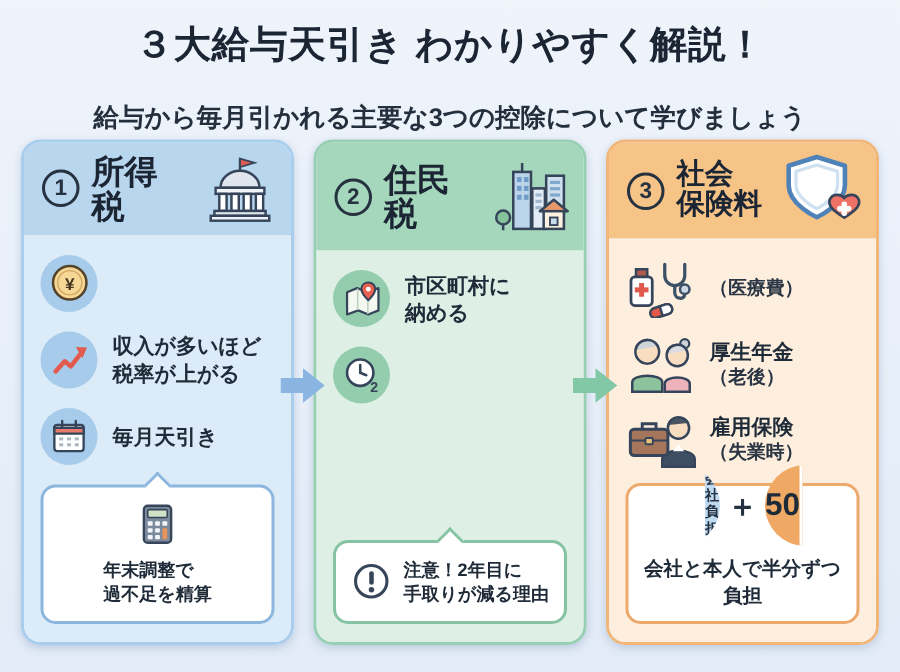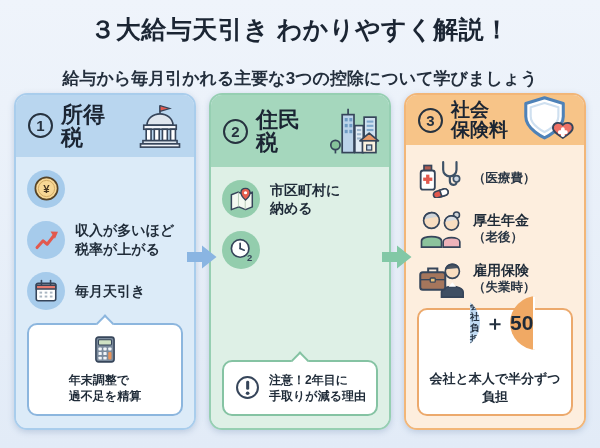--- a/index.html
+++ b/index.html
@@ -58,21 +58,21 @@
   .co-ic{ line-height:0; flex:none;}
   
   .split-row{ display:flex; align-items:center; justify-content:center; gap:5px; margin-top:-20px;}
   .split-circle{ width:54px; height:54px; border-radius:50%; overflow:hidden; display:flex; }
   .seg{ display:flex; align-items:center; justify-content:center; height:100%; }
   .seg-label{ width:44%; font-size:9.5px; font-weight:700; line-height:1.15; white-space:pre-line; text-align:center; color:#243140;margin-left:44px;}
   .seg-value{ width:56%; font-size:21px; font-weight:700; color:#1d2a38;}
   .sc-blue .seg-label{ background:#c0daf2; } .sc-blue .seg-value{ background:#8fbbe5; border-left:2px solid #fff;}
   .sc-orange .seg-value{ background:#f0a964; border-right:2px solid #fff;} .sc-orange .seg-label{ background:#fef9c3; }
   .plus{ font-size:20px; font-weight:700; color:#243140; }
-  .split-caption{ text-align:center; font-size:13px; font-weight:700; margin-top:20px; color:#1f2b38;}
+  .split-caption{ text-align:center; font-size:13px; font-weight:700; margin-top:6px; color:#1f2b38;}
   
   .flow-arrow{ position:absolute; top:152px; z-index:3; line-height:0;}
   .a1{ left:173px; } .a2{ left:368px; }
 </style>
 </head>
 <body>
 
 <div class="canvas">
 
   <div class="hdr">

